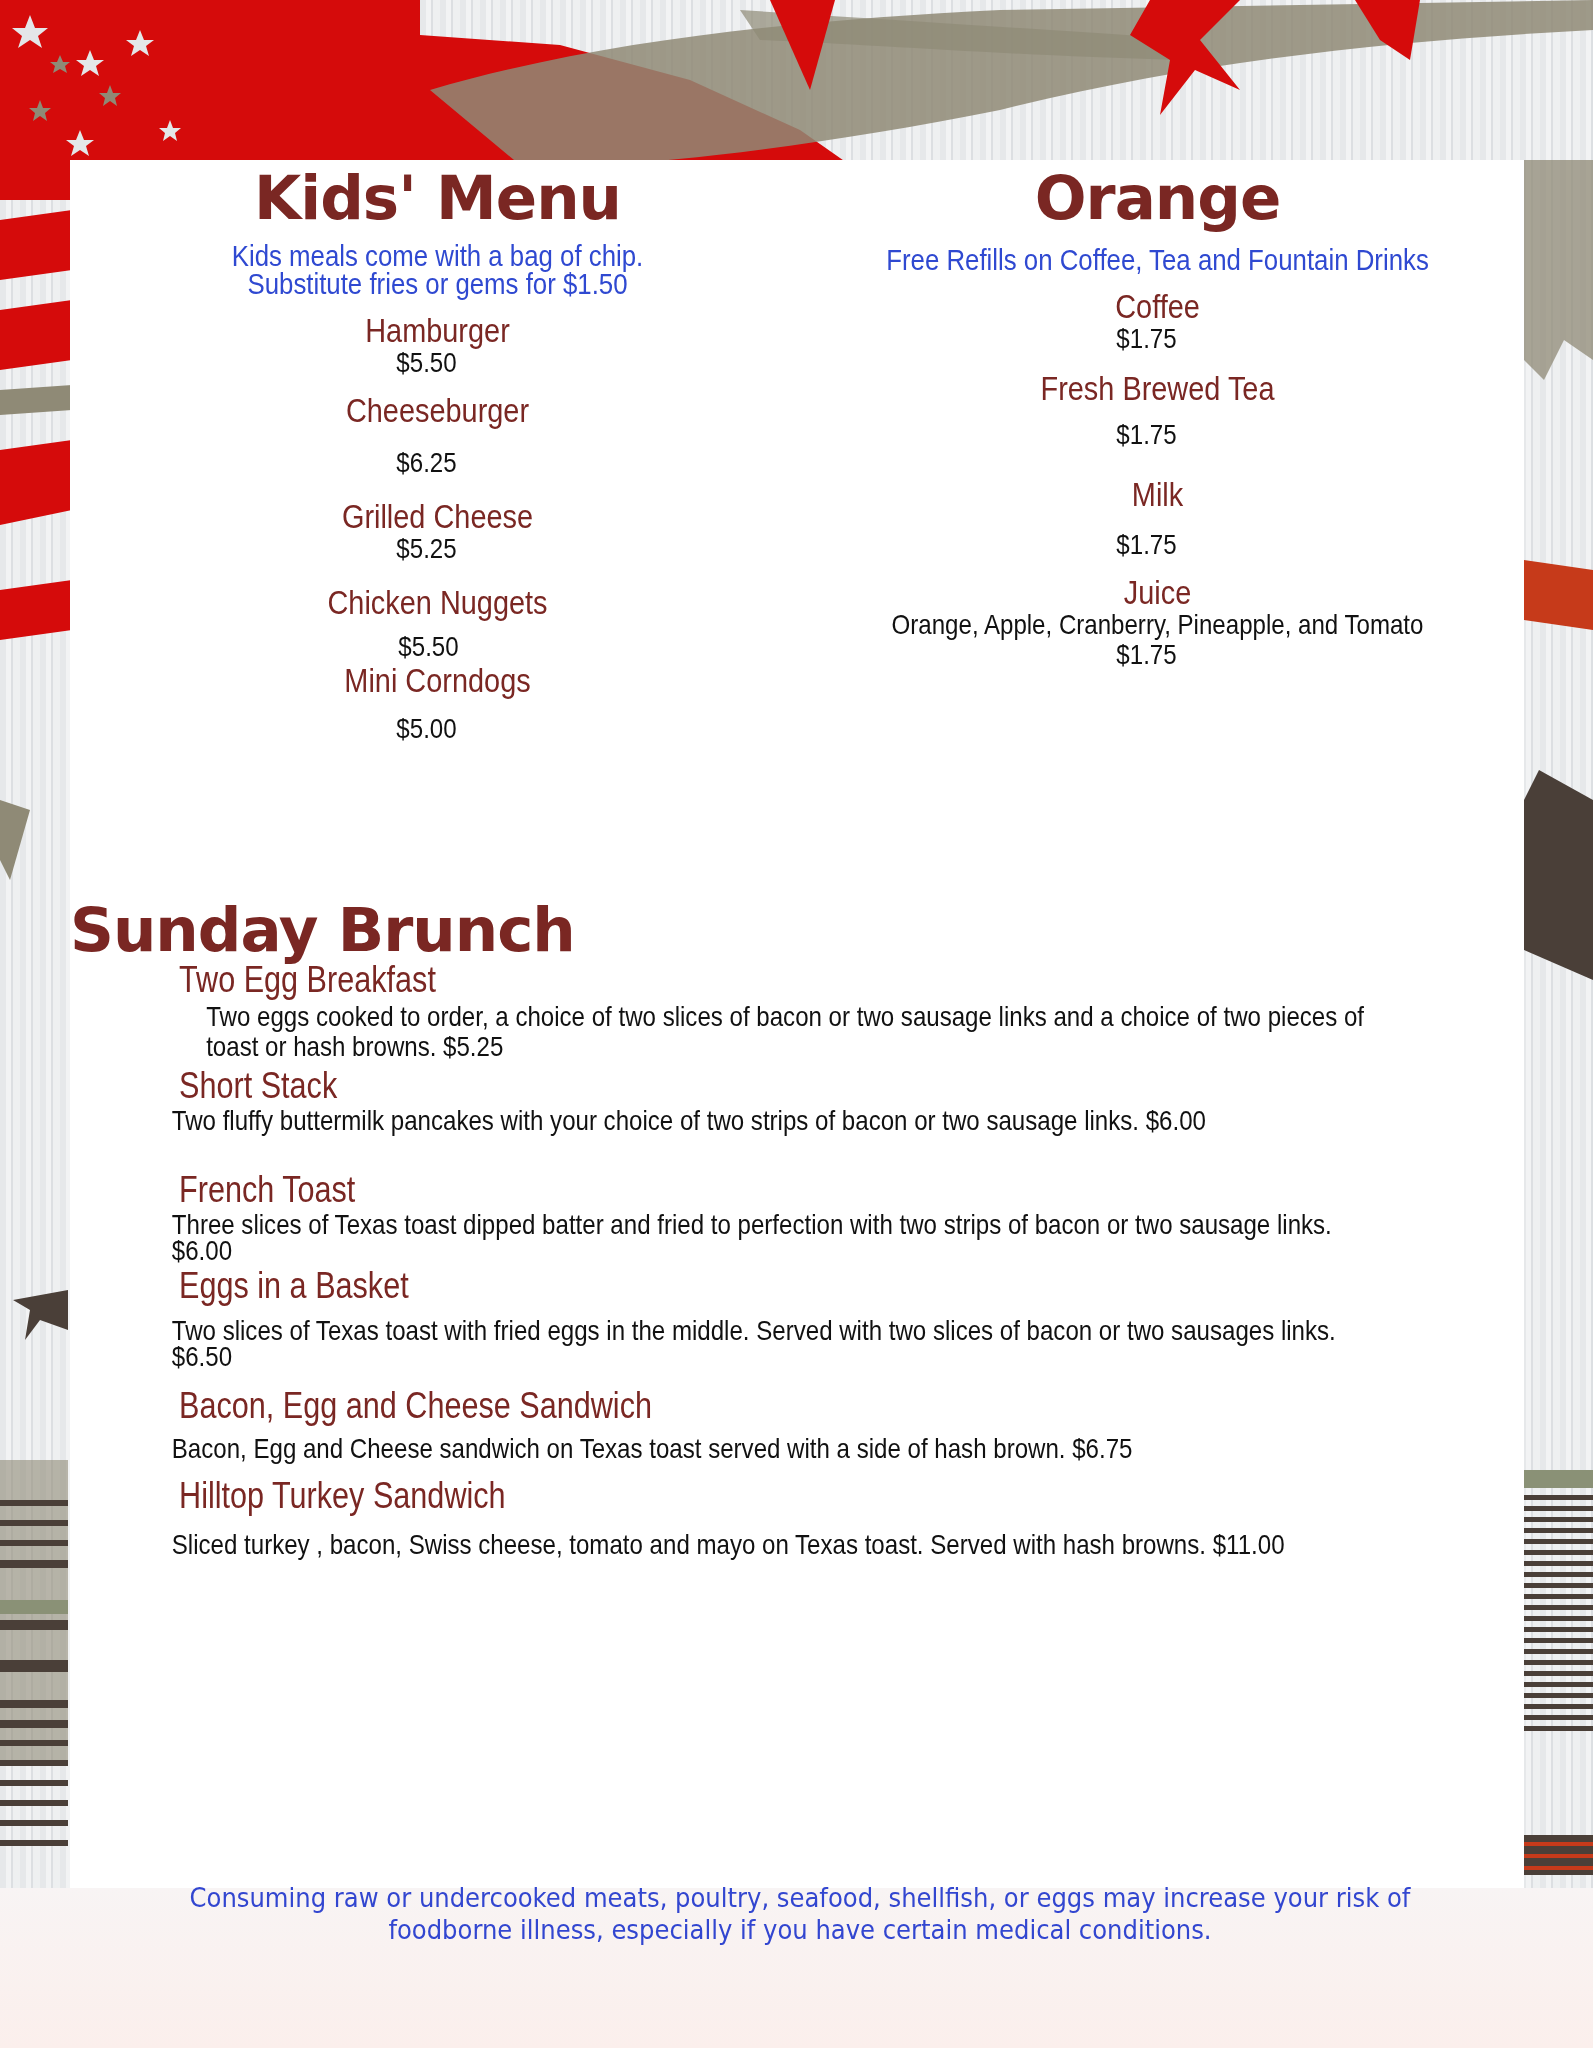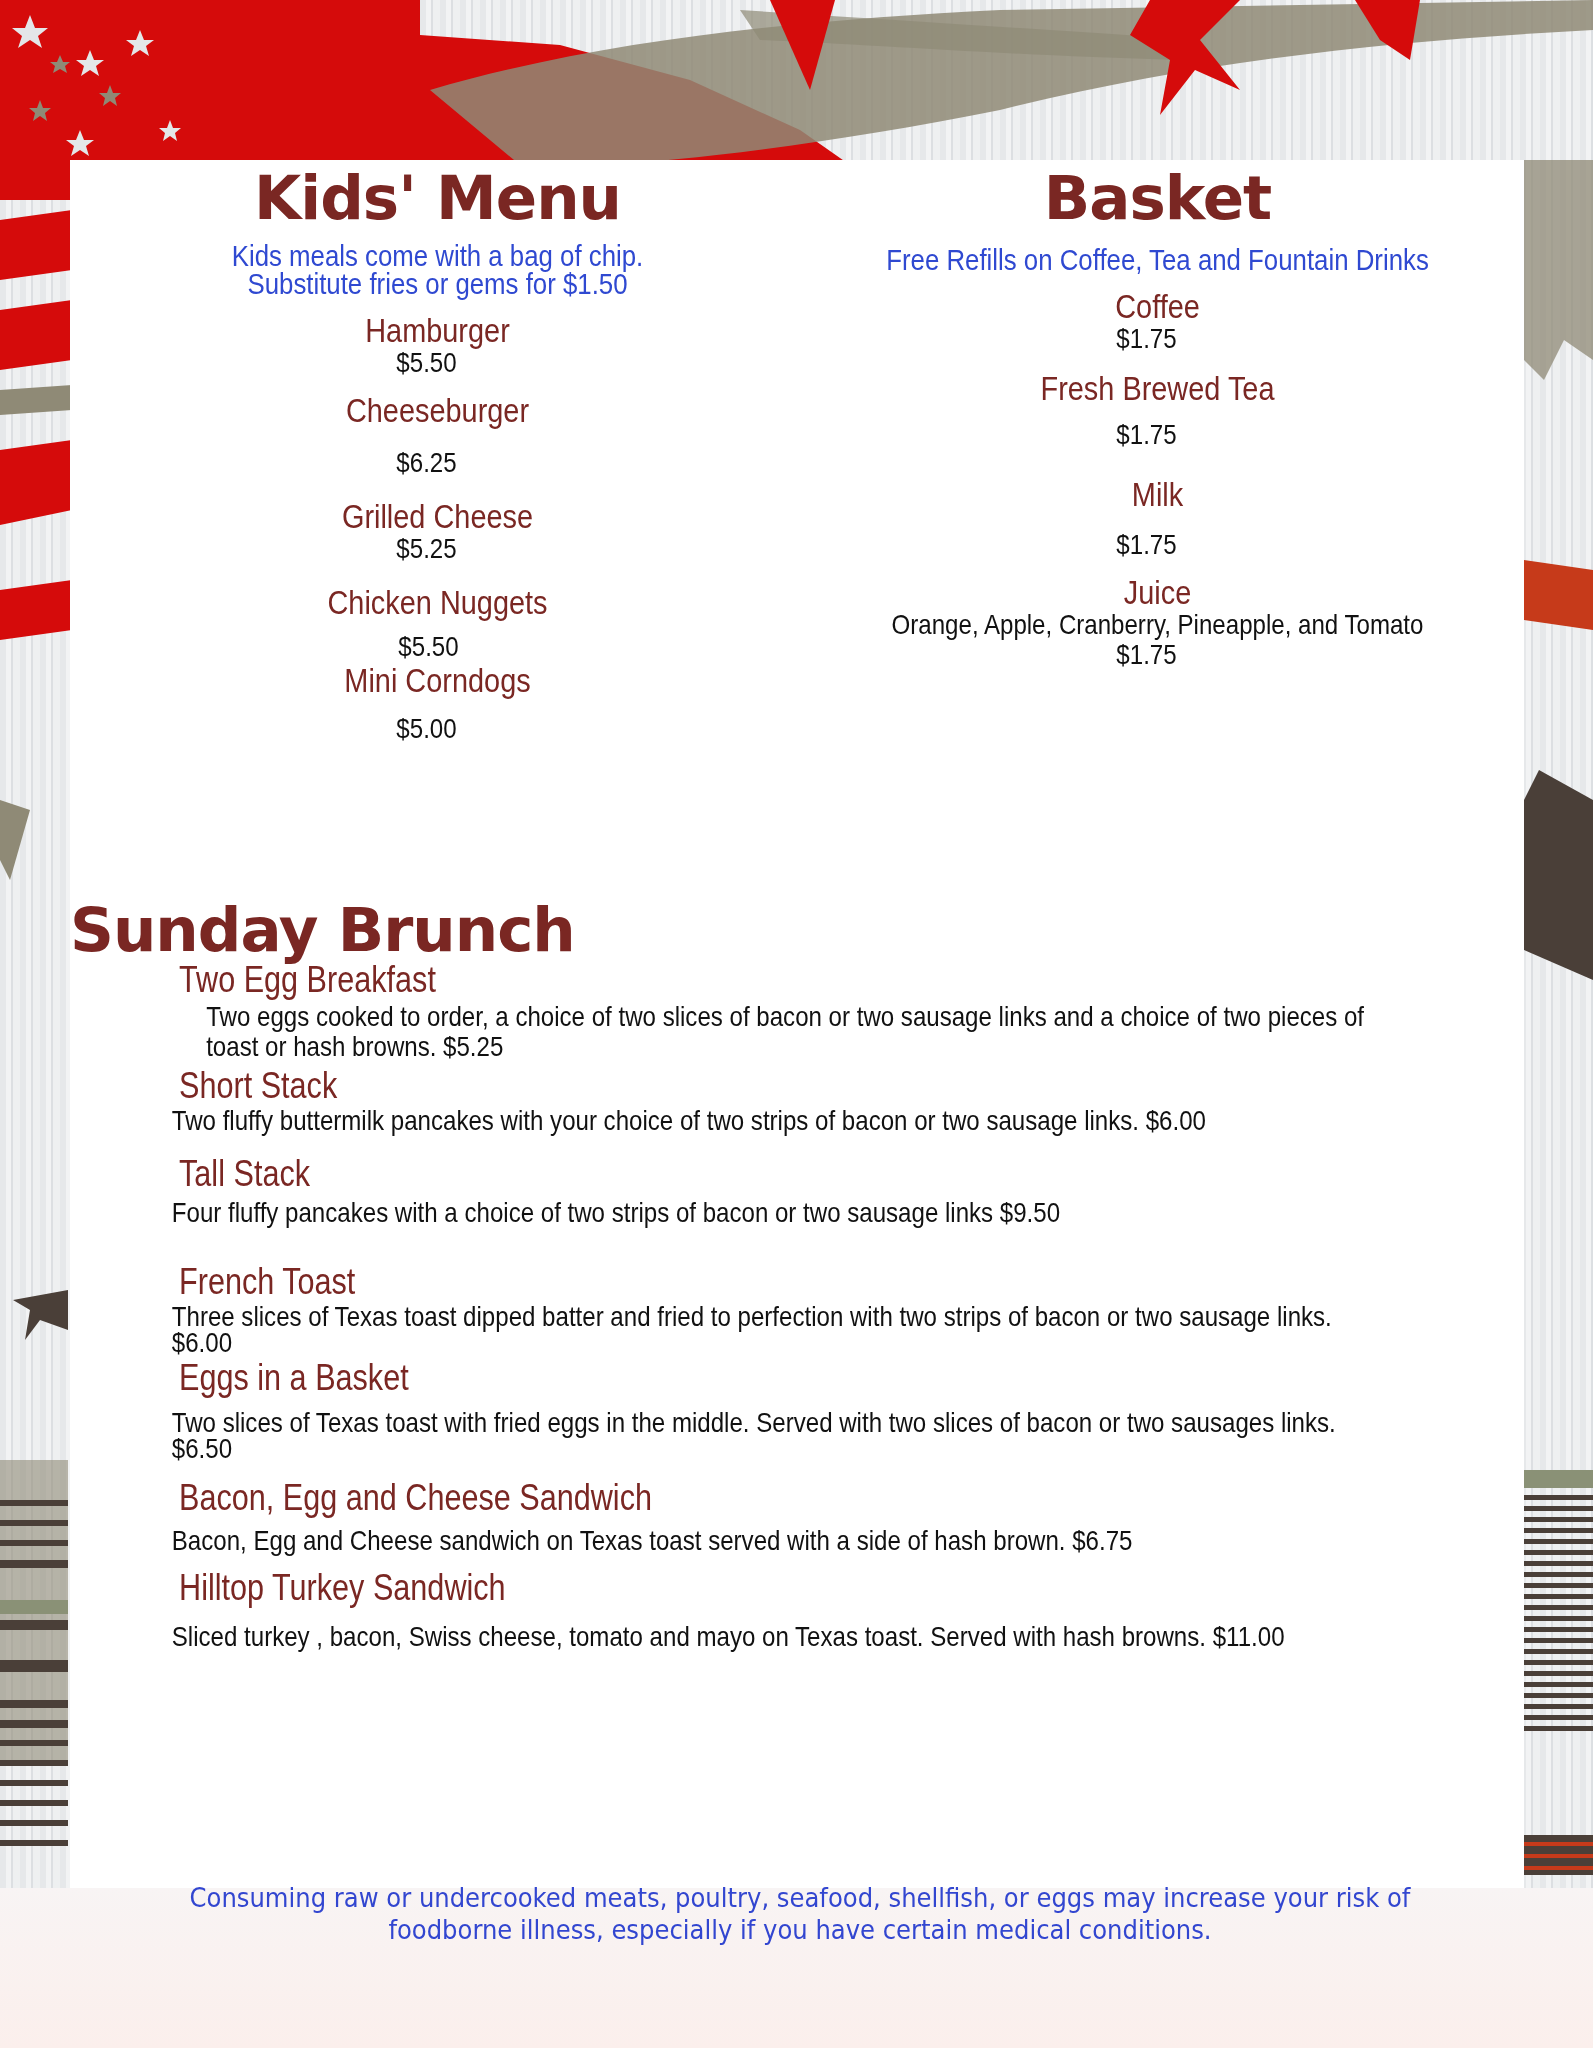--- a/index.html
+++ b/index.html
@@ -134,21 +134,21 @@
     <div class="item-name">Chicken Nuggets</div>
     <div class="item-price" style="margin-top:12px;margin-left:-18px">$5.50</div>
   </div>
   <div style="margin-top:0px">
     <div class="item-name">Mini Corndogs</div>
     <div class="item-price" style="margin-top:16px;margin-left:-22px">$5.00</div>
   </div>
 </div>
 
 <div class="col col-right">
-  <h1 class="section-title" style="margin-top:8px">Basket</h1>
+  <h1 class="section-title" style="margin-top:8px">Orange</h1>
   <div class="note" style="margin-top:18px;white-space:nowrap">Free Refills on Coffee, Tea and Fountain Drinks</div>
   <div style="margin-top:14px">
     <div class="item-name">Coffee</div>
     <div class="item-price" style="margin-left:-22px">$1.75</div>
   </div>
   <div style="margin-top:16px">
     <div class="item-name">Fresh Brewed Tea</div>
     <div class="item-price" style="margin-top:14px;margin-left:-22px">$1.75</div>
   </div>
   <div style="margin-top:26px">
@@ -169,24 +169,20 @@
     <div class="item-name">Two Egg Breakfast</div>
     <div class="item-desc" style="margin:2px 40px 0 40px">Two eggs cooked to order, a choice of two slices of bacon or two sausage links and  a choice of two pieces of toast or hash browns. $5.25</div>
   </div>
 
 
   <div style="margin-top:4px">
     <div class="item-name">Short Stack</div>
     <div class="item-desc" style="white-space:nowrap">Two fluffy buttermilk pancakes with your choice of two strips of bacon or two sausage links. $6.00</div>
   </div>
 
-  <div style="margin-top:18px">
-    <div class="item-name">Tall Stack</div>
-    <div class="item-desc" style="white-space:nowrap;margin-top:4px">Four fluffy pancakes with a choice of two strips of bacon or two sausage links $9.50</div>
-  </div>
 
   <div style="margin-top:34px">
     <div class="item-name">French Toast</div>
     <div class="item-desc" style="white-space:nowrap">Three slices of Texas toast dipped batter and fried to perfection with two strips of bacon or two sausage links.</div>
     <div class="item-desc" style="line-height:22px">$6.00</div>
   </div>
 
   <div style="margin-top:4px">
     <div class="item-name">Eggs in a Basket</div>
     <div class="item-desc" style="white-space:nowrap;margin-top:10px">Two slices of Texas toast with fried eggs in the middle. Served with two slices of bacon or two sausages links.</div>

